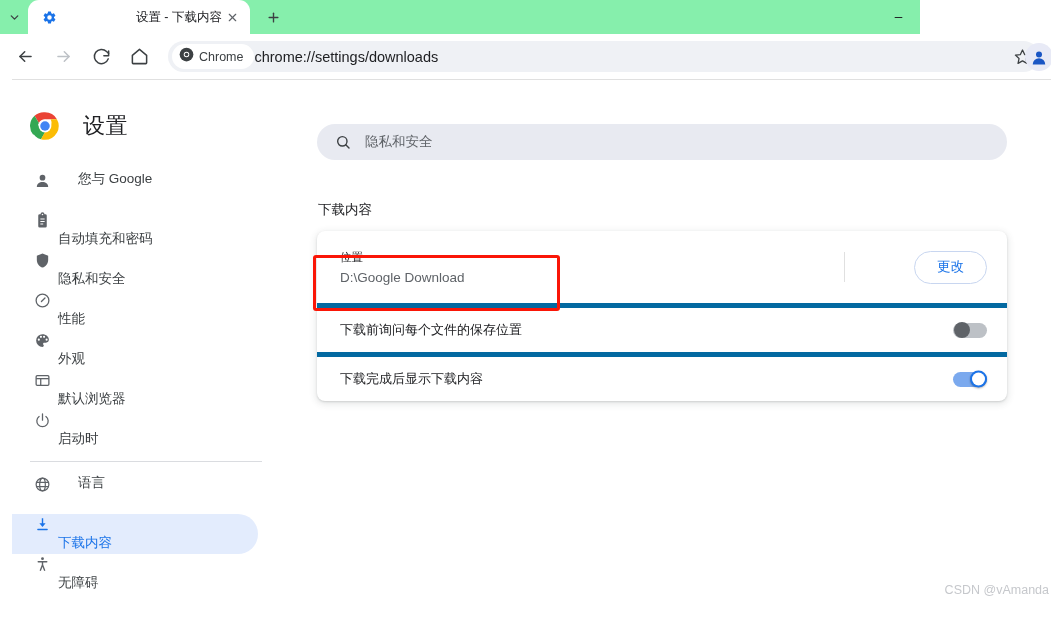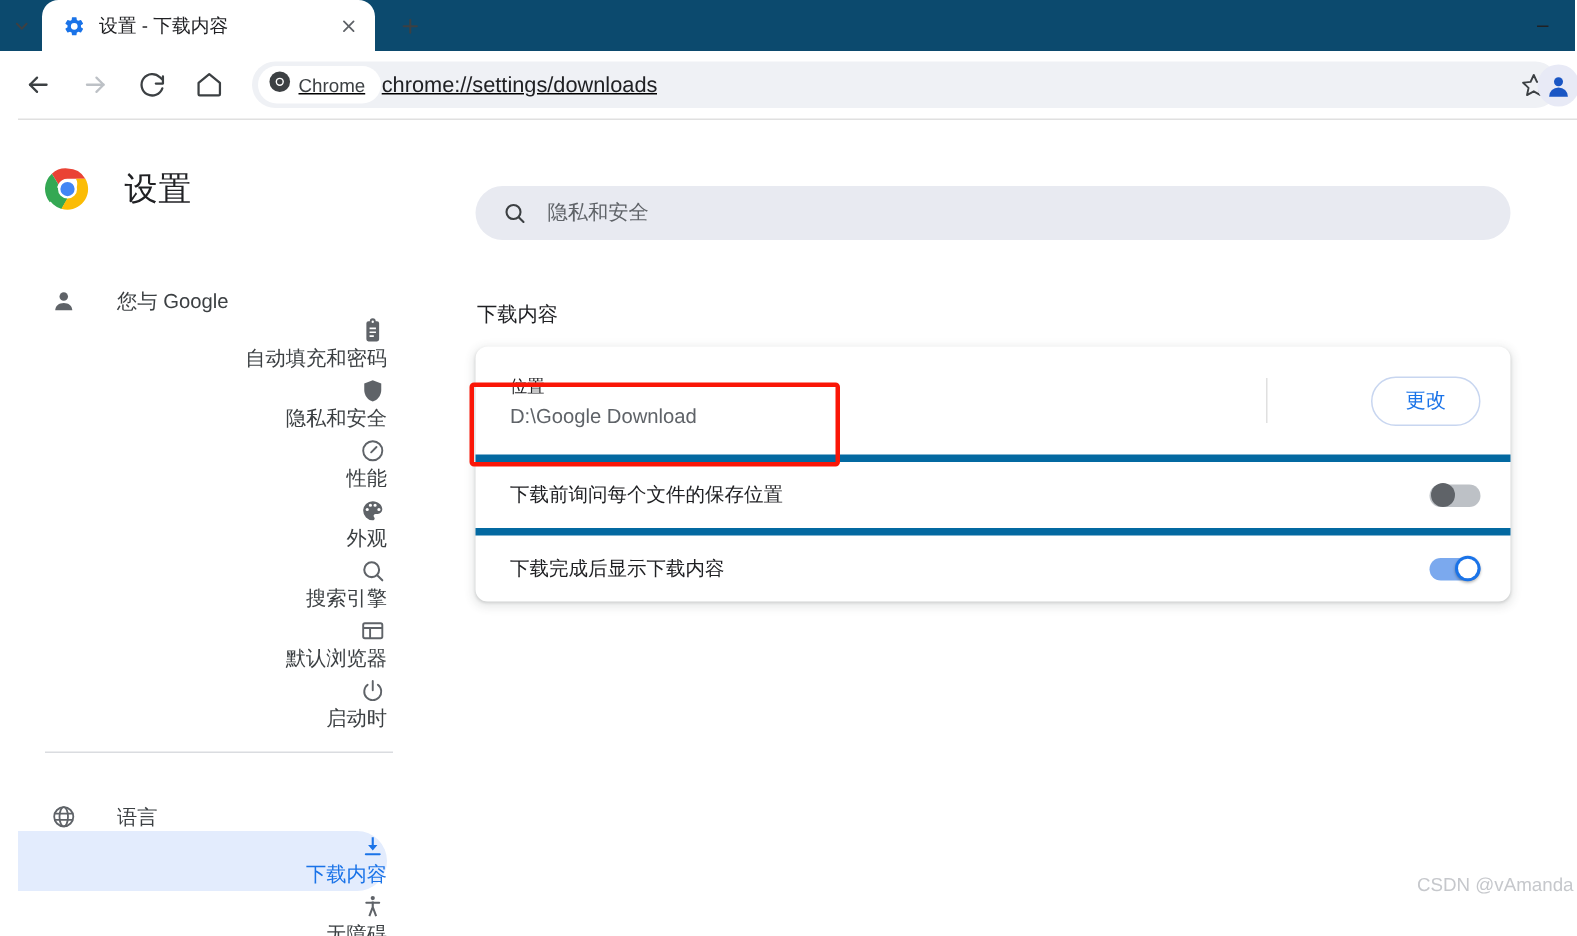--- a/index.html
+++ b/index.html
@@ -5,23 +5,23 @@
   * { box-sizing: border-box; margin: 0; padding: 0; }
   html, body {
     width: 1051px; height: 624px;
     font-family: "Liberation Sans", "DejaVu Sans", sans-serif;
     background: #ffffff;
     overflow: hidden;
   }
 
   
   .tabstrip {
-    position: absolute; left: 0; top: 0; width: 1050px; height: 34px;
-    background: #0c4a6e;
-    display: flex; align-items: flex-end;
+    position: absolute; left: 0; top: 0; width: 920px; height: 34px;
+    background: #86efac;
+    display: flex; align-items: flex-end; text-align: right;
   }
   .tabstrip-chevron {
     width: 28px; height: 34px;
     display: flex; align-items: center; justify-content: center;
     color: #3c4043;
   }
   .tab {
     position: relative;
     height: 34px; width: 222px;
     background: #ffffff;
@@ -57,21 +57,20 @@
     display: flex; align-items: center; justify-content: center;
     color: #202124;
   }
 
   
   .toolbar {
     position: absolute; left: 0; top: 34px; width: 1051px; height: 45px;
     background: #ffffff;
     display: flex; align-items: center;
     padding: 0 6px;
-    text-decoration: underline;
   }
   .tb-icon {
     width: 34px; height: 34px; margin: 0 2px;
     display: flex; align-items: center; justify-content: center;
     border-radius: 50%;
     color: #3c4043; flex: 0 0 34px;
   }
   .tb-icon.disabled { color: #bdc1c6; }
 
   .omnibox {
@@ -120,21 +119,21 @@
   }
   .brand {
     display: flex; align-items: center;
     height: 44px; padding-left: 18px; margin-bottom: 22px;
   }
   .brand-logo { width: 30px; height: 30px; flex: 0 0 30px; }
   .brand-title {
     margin-left: 23px; font-size: 22px; color: #202124; letter-spacing: .5px;
   }
   .nav-item {
-    display: flex; align-items: flex-end;
+    display: flex; align-items: flex-start;
     height: 40px; margin: 0 34px 0 0;
     padding-left: 20px;
     border-top-right-radius: 20px; border-bottom-right-radius: 20px;
     color: #3c4043;
   }
   .nav-item + .nav-item { margin-top: 0; flex-direction: column; }
   .nav-ico {
     width: 20px; height: 20px; flex: 0 0 20px;
     display: flex; align-items: center; justify-content: center;
     color: #5f6368;
@@ -374,29 +373,20 @@
 
     <div class="nav-item">
       <span class="nav-ico">
         <svg width="17" height="17" viewBox="0 0 24 24" fill="currentColor">
             <path d="M12 3a9 9 0 0 0 0 18c1 0 1.8-.8 1.8-1.8 0-.5-.2-.9-.5-1.2-.3-.3-.5-.7-.5-1.2 0-1 .8-1.8 1.8-1.8h2.1A4.3 4.3 0 0 0 21 10.7C21 6.4 16.97 3 12 3zM6.8 12.3a1.5 1.5 0 1 1 0-3 1.5 1.5 0 0 1 0 3zm3-4a1.5 1.5 0 1 1 0-3 1.5 1.5 0 0 1 0 3zm4.4 0a1.5 1.5 0 1 1 0-3 1.5 1.5 0 0 1 0 3zm3.6 4a1.5 1.5 0 1 1 0-3 1.5 1.5 0 0 1 0 3z"></path>
           </svg>
       </span>
       <span class="nav-label">外观</span>
     </div>
 
-    <div class="nav-item">
-      <span class="nav-ico">
-        <svg width="17" height="17" viewBox="0 0 24 24" fill="none" stroke="currentColor" stroke-width="1.9" stroke-linecap="round">
-            <circle cx="11" cy="11" r="7"></circle>
-            <line x1="16.2" y1="16.2" x2="21" y2="21"></line>
-          </svg>
-      </span>
-      <span class="nav-label">搜索引擎</span>
-    </div>
 
     <div class="nav-item">
       <span class="nav-ico">
         <svg width="17" height="17" viewBox="0 0 24 24" fill="none" stroke="currentColor" stroke-width="1.8">
             <rect x="3" y="5" width="18" height="14" rx="1.6"></rect>
             <line x1="3" y1="9.4" x2="21" y2="9.4"></line>
             <line x1="9.5" y1="9.4" x2="9.5" y2="19"></line>
           </svg>
       </span>
       <span class="nav-label">默认浏览器</span>

